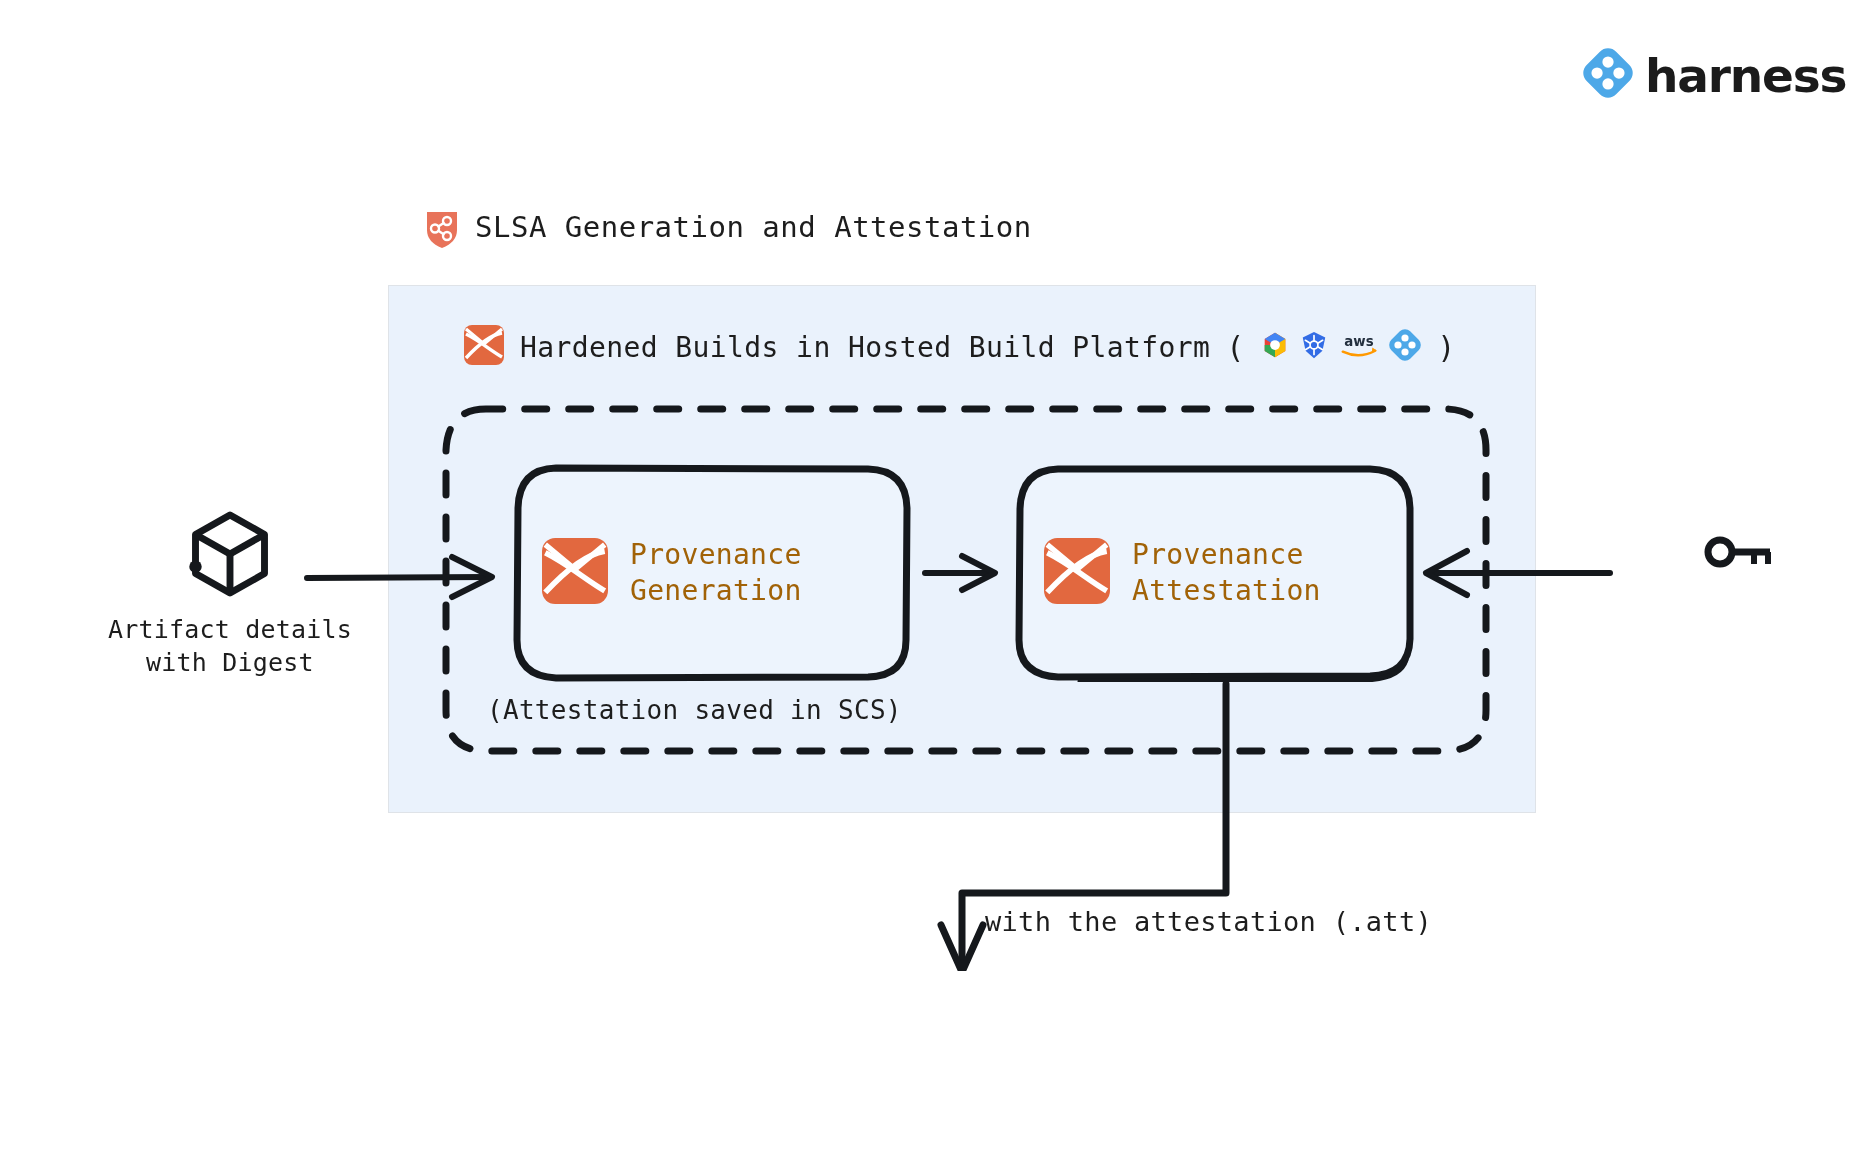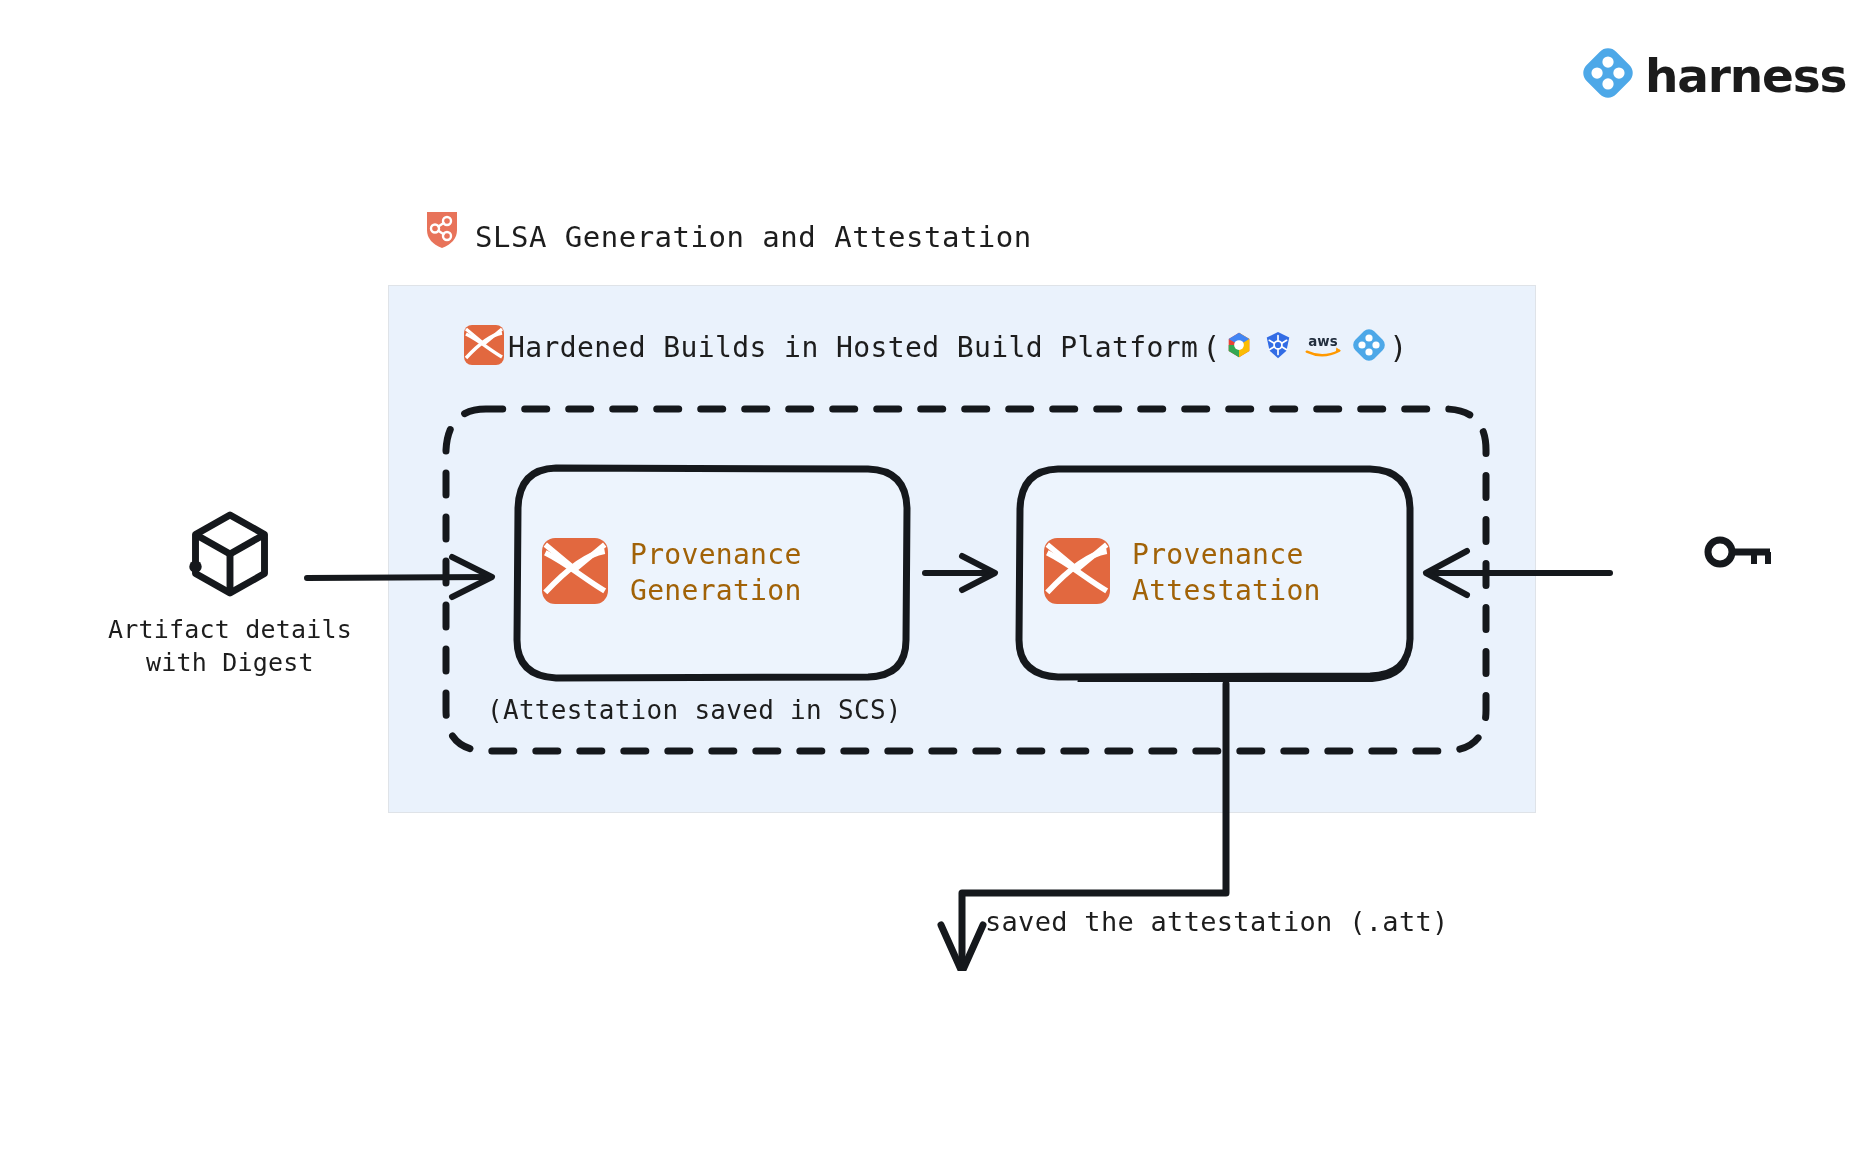--- a/index.html
+++ b/index.html
@@ -37,21 +37,21 @@
     color: #1b1b1b;
     letter-spacing: -1.2px;
     line-height: 1;
   }
 
   
   #section-title {
     left: 425px;
     top: 210px;
     display: flex;
-    align-items: flex-end;
+    align-items: flex-start;
     gap: 16px;
   }
   #section-title .title-text {
     font-size: 29px;
     letter-spacing: 0.5px;
     color: #1d1d1d;
     white-space: nowrap;
   }
 
   
@@ -64,21 +64,21 @@
     border: 1px solid #dfe3e8;
     box-sizing: border-box;
   }
 
   
   #panel-heading {
     left: 464px;
     top: 325px;
     display: flex;
     align-items: center;
-    gap: 4px;
+    gap: 16px;
     white-space: nowrap;
   }
   #panel-heading .heading-text {
     font-size: 28px;
     letter-spacing: 0.4px;
     color: #1d1d1d;
   }
   #panel-heading .paren {
     font-size: 30px;
     color: #1d1d1d;
@@ -365,21 +365,21 @@
     <span>
       <svg width="76" height="40" viewBox="0 0 76 40">
         <circle cx="18" cy="17" r="12" fill="none" stroke="#15181c" stroke-width="7"></circle>
         <path d="M30 17 L68 17" stroke="#15181c" stroke-width="7" stroke-linecap="butt"></path>
         <path d="M52 17 L52 29" stroke="#15181c" stroke-width="6" stroke-linecap="butt"></path>
         <path d="M66 17 L66 29" stroke="#15181c" stroke-width="6" stroke-linecap="butt"></path>
       </svg>
     </span>
   </div>
 
-  <div class="abs" id="push-label">saved the attestation (.att)</div>
+  <div class="abs" id="push-label">with the attestation (.att)</div>
 
   <div class="abs" id="registry-node">
     <span>
       <svg width="100" height="100" viewBox="0 0 80 80">
         <path d="M40 6 L70 23 L70 57 L40 74 L10 57 L10 23 Z" stroke="#15181c" stroke-width="6" fill="none" stroke-linejoin="round"></path>
         <path d="M10 23 L40 40 L70 23" stroke="#15181c" stroke-width="6" fill="none" stroke-linejoin="round"></path>
         <path d="M40 40 L40 74" stroke="#15181c" stroke-width="6" fill="none"></path>
         <circle cx="10" cy="51" r="5.4" fill="#15181c"></circle>
       </svg>
     </span>

